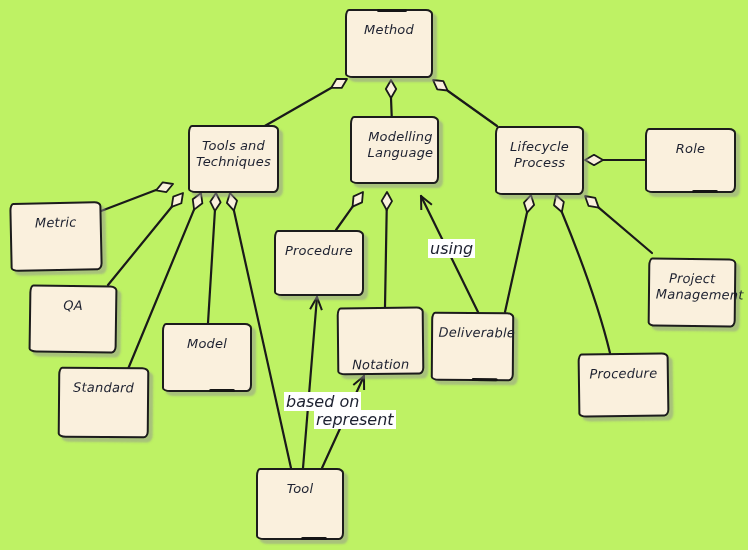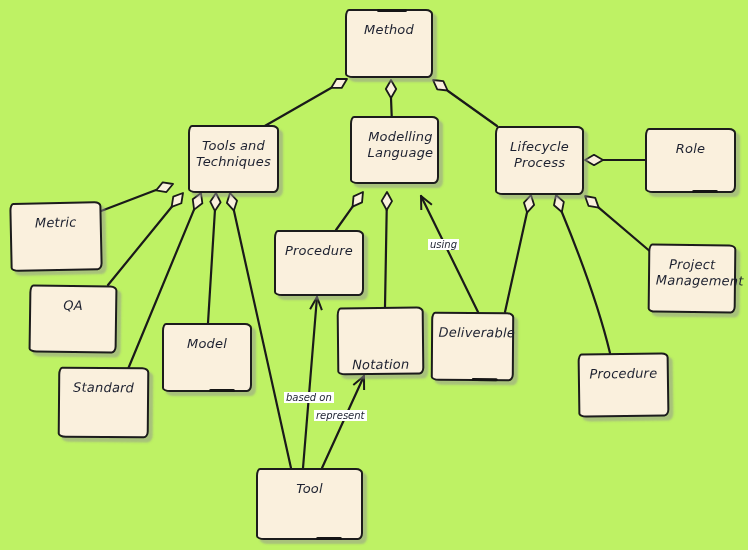--- a/index.html
+++ b/index.html
@@ -39,21 +39,21 @@
   .pen-top::after{
     content:"";position:absolute;top:-2px;right:28%;
     width:30px;height:3px;background:#151515;border-radius:2px;
   }
   .edge-label{
     position:absolute;
     z-index:3;
     background:#ffffff;
     padding:0 2px;
     font-style:italic;
-    font-size:10px;
+    font-size:16px;
     color:#1d2130;
     white-space:nowrap;
   }
 </style>
 </head>
 <body>
 
 <div id="canvas">
 
   <svg id="wires" width="748" height="550" viewBox="0 0 748 550">
@@ -150,25 +150,25 @@
   </div>
 
   <div class="node pen-bottom" style="left:431px;top:312px;width:83px;height:69px;transform:rotate(0.4deg);">
     <span class="lbl">Deliverable</span>
   </div>
 
   <div class="node" style="left:578px;top:353px;width:91px;height:64px;transform:rotate(-0.8deg);">
     <span class="lbl">Procedure</span>
   </div>
 
-  <div class="node" style="left:648px;top:244px;width:88px;height:69px;transform:rotate(0.6deg);justify-content:center;">
+  <div class="node" style="left:648px;top:258px;width:88px;height:69px;transform:rotate(0.6deg);justify-content:center;">
     <span class="lbl">Project Management</span>
   </div>
 
-  <div class="node pen-bottom" style="left:256px;top:468px;width:107px;height:72px;">
+  <div class="node pen-bottom" style="left:256px;top:468px;width:88px;height:72px;">
     <span class="lbl">Tool</span>
   </div>
 
   <div class="edge-label" style="left:428px;top:239px;">using</div>
 
   <div class="edge-label" style="left:284px;top:372px;margin-top:20px;">based on</div>
 
   <div class="edge-label" style="left:314px;top:410px;">represent</div>
 
 </div>

